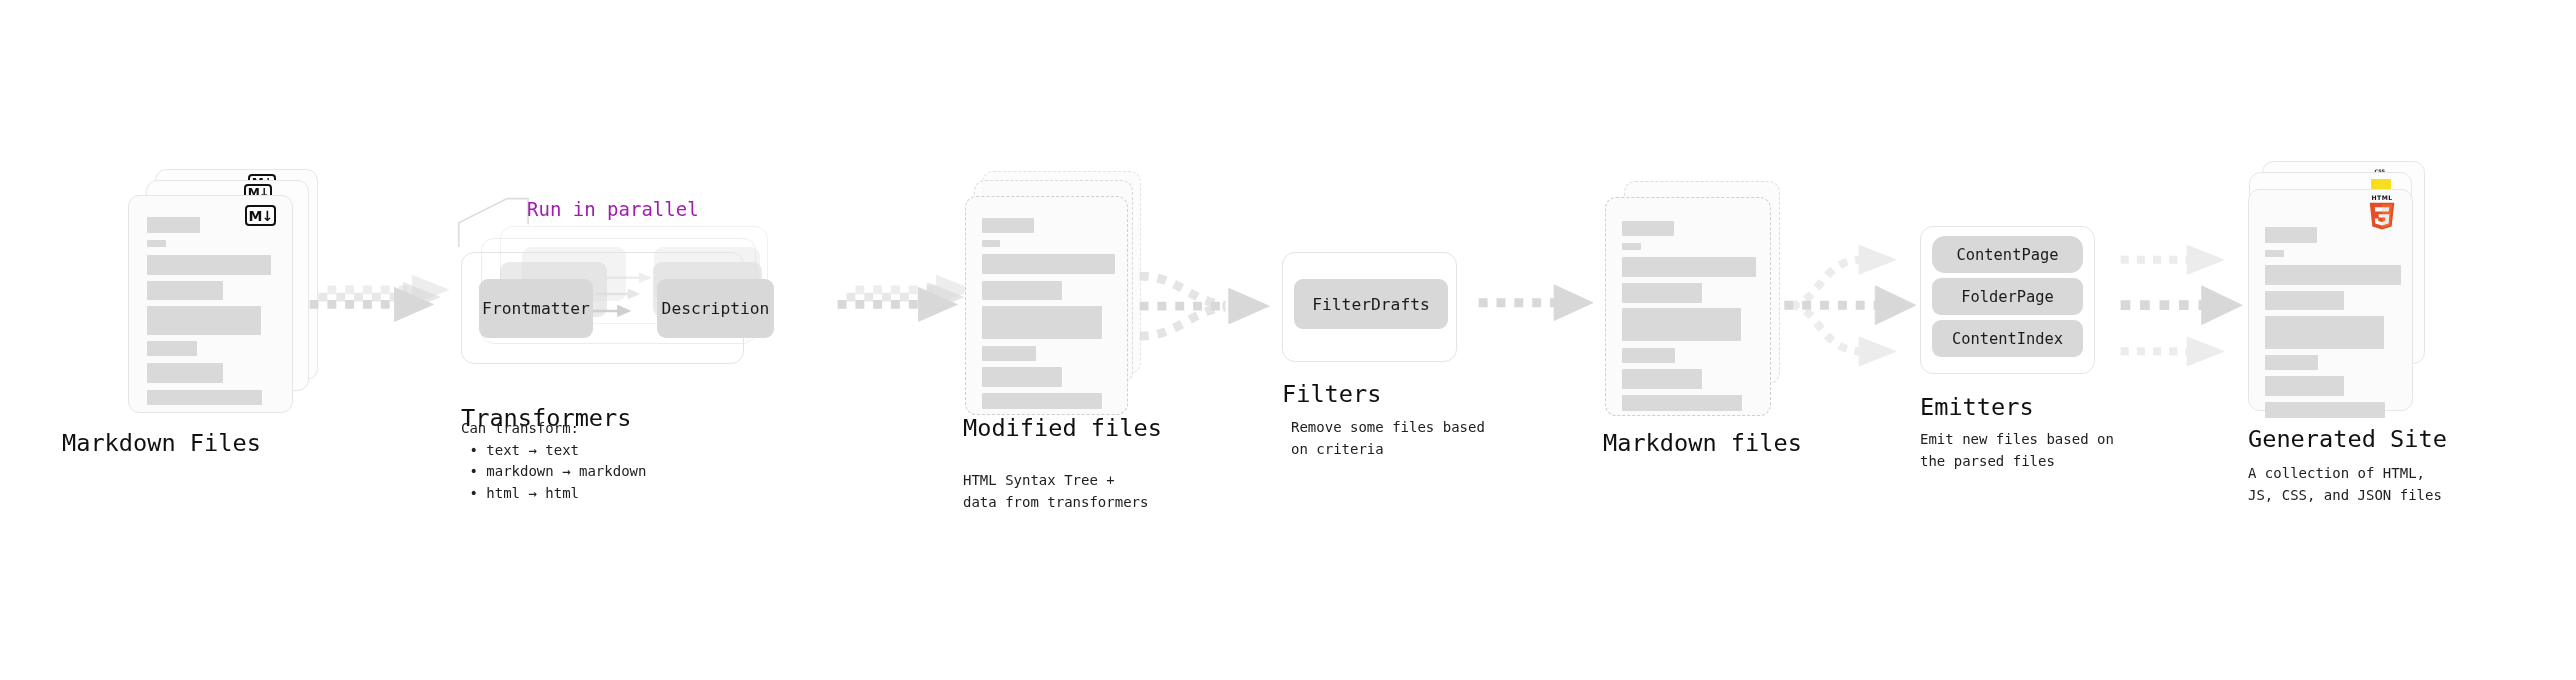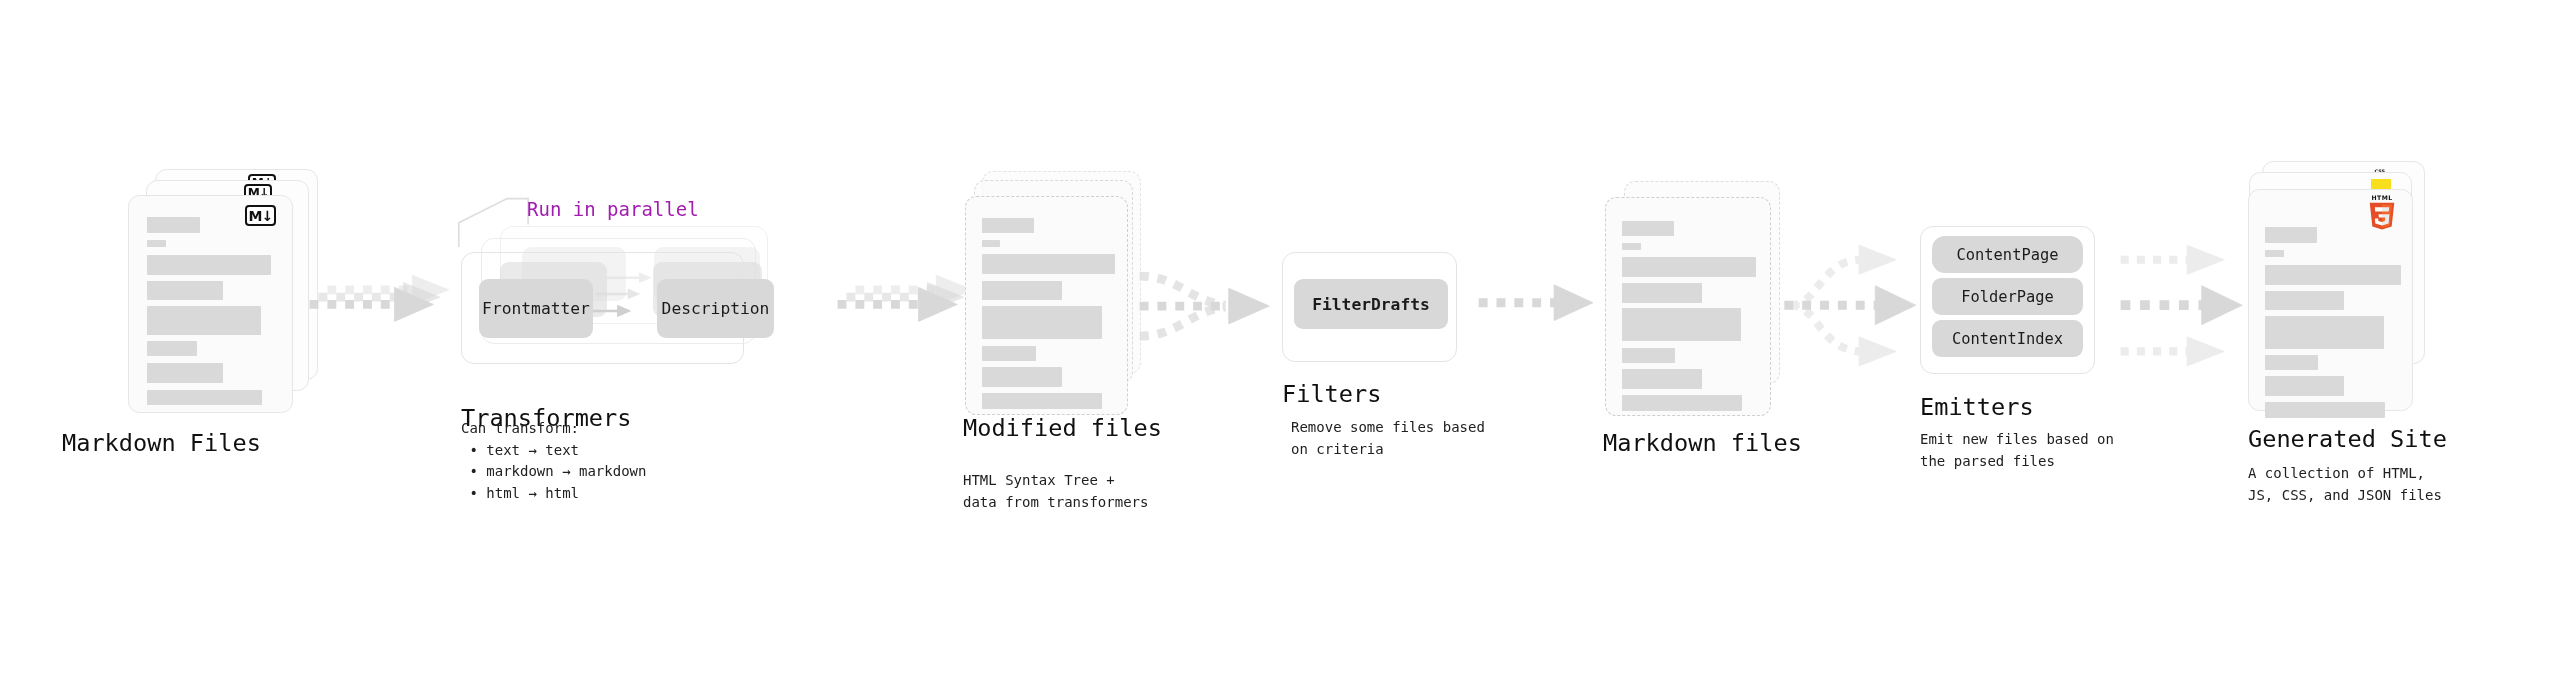--- a/index.html
+++ b/index.html
@@ -196,21 +196,21 @@
       <path d="M2,96 C50,96 62,66 108,60" fill="none" stroke-width="11" stroke-dasharray="11 11"></path>
     </g>
     <g stroke="#d8d8d8" fill="#d8d8d8">
       <line x1="2" y1="59" x2="118" y2="59" stroke-width="11" stroke-dasharray="11 11"></line>
       <polygon points="112,37 162,59 112,81"></polygon>
     </g>
   </svg>
 
   <div>
     <div class="groupbox" style="left:1282px; top:252px; width:175px; height:110px;"></div>
-    <div class="pill" style="left:1294px; top:279px; width:154px; height:50px;font-weight:bold;">FilterDrafts</div>
+    <div class="pill" style="left:1294px; top:279px; width:154px; height:50px;">FilterDrafts</div>
     <div class="h-label" style="left:1282px; top:380px;">Filters</div>
     <div class="sub-label" style="left:1282px; top:417px;margin-left:9px;">Remove some files based
 on criteria</div>
   </div>
 
   <svg style="left:1477px; top:280px; width:138px; height:73px;" viewBox="0 0 170 90" width="138" height="73">
     <g stroke="#d8d8d8" fill="#d8d8d8">
       <line x1="2" y1="28" x2="100" y2="28" stroke-width="11" stroke-dasharray="11 11"></line>
       <polygon points="95,6 143,28 95,50"></polygon>
     </g>

